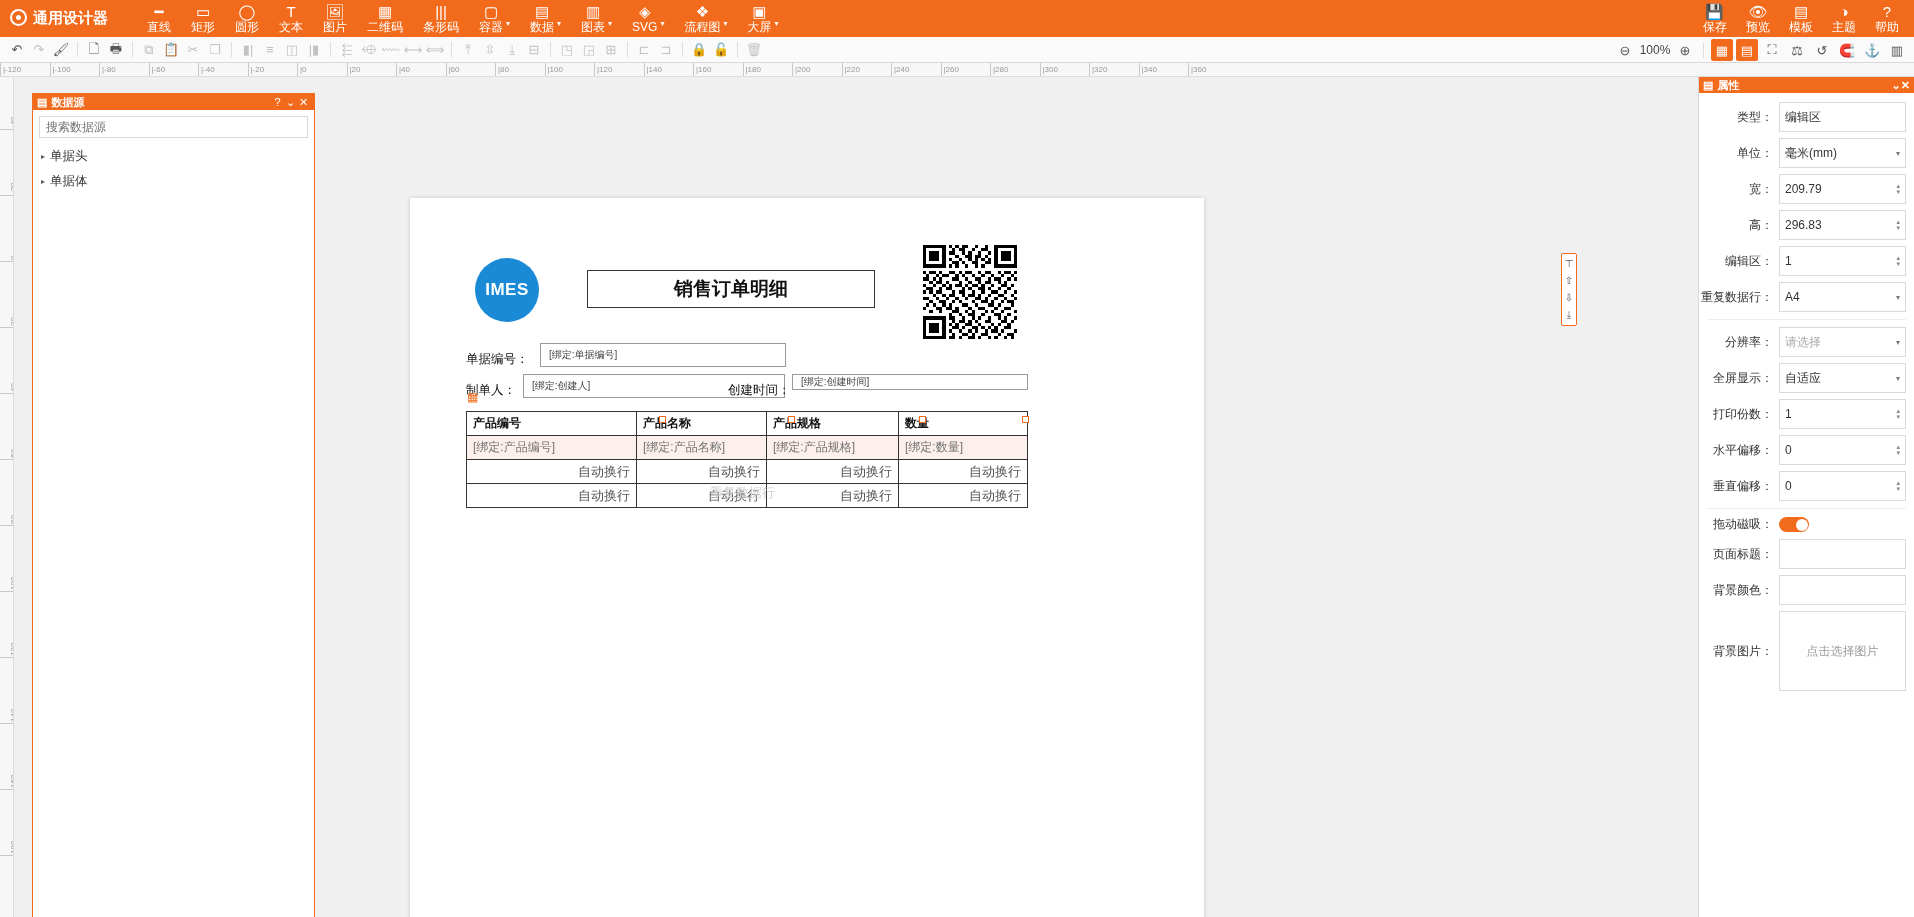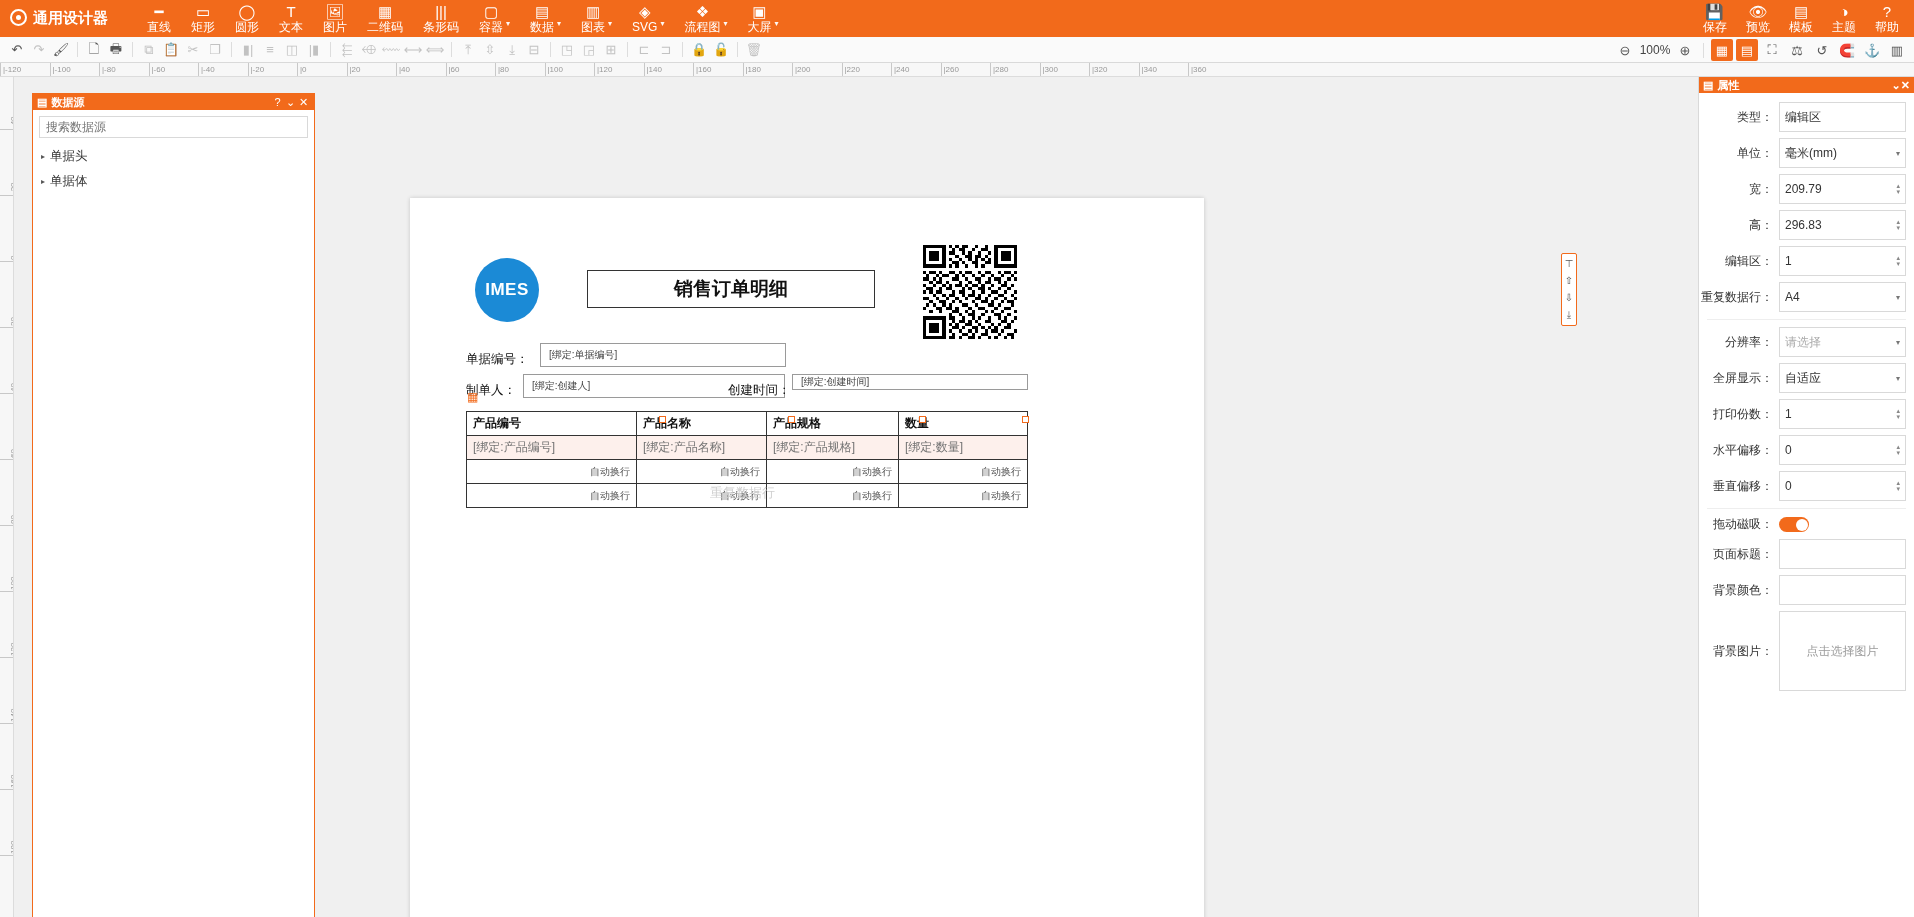--- a/index.html
+++ b/index.html
@@ -61,21 +61,21 @@
   .logo-circle { position:absolute; left:65px; top:60px; width:64px; height:64px; border-radius:50%; background:#1b8ad6; color:#fff; display:flex; align-items:center; justify-content:center; font-weight:bold; font-size:17px; letter-spacing:.5px; }
   .title-box { position:absolute; left:177px; top:72px; width:288px; height:38px; border:1px solid #333; display:flex; align-items:center; justify-content:center; font-size:19px; font-weight:bold; color:#111; }
   .qr { position:absolute; left:513px; top:47px; width:94px; height:94px; }
   .fld { position:absolute; border:1px solid #9a9a9a; display:flex; align-items:center; font-size:10px; padding-left:8px; color:#444; }
   .lbl { position:absolute; font-size:12.5px; color:#111; }
   .grid-ico { position:absolute; left:57px; top:192px; width:13px; height:13px; color:#f26a1b; font-size:12px; }
   table.doc { position:absolute; left:56px; top:213px; width:562px; border-collapse:collapse;padding-left:42px; }
   table.doc td { border:1px solid #333; height:24px; font-size:12px; padding:2px 6px; color:#111; }
   table.doc tr.hdr td { font-weight:bold; }
   table.doc tr.bind td { background:#fdf0ec; color:#737373; }
-  table.doc tr.auto td { text-align:right; font-size:10px; color:#555; background:#fff; }
+  table.doc tr.auto td { text-align:right; font-size:13px; color:#555; background:#fff; }
   .watermark { position:absolute; left:300px; top:286px; font-size:13px; color:#cfcfcf; }
   
   .mini-tools { position:absolute; width:16px; background:#fff; border:1px solid #f26a1b; border-radius:2px; display:flex; flex-direction:column; align-items:center; gap:6px; padding:4px 0; }
   .mini-tools .mt { font-size:10px; color:#555; cursor:pointer; }
   .mini-left { left:222px; top:176px; }
   .mini-right { left:1547px; top:176px; }
   .cell-handle { position:absolute; width:7px; height:7px; border:1px solid #f26a1b; background:#fff; }
 
   .zoom-float { position:absolute; right:28px; bottom:20px; height:26px; border:1px solid #f26a1b; background:#fff; display:flex; align-items:center; gap:8px; padding:0 7px; font-size:12px; color:#333; }
 

